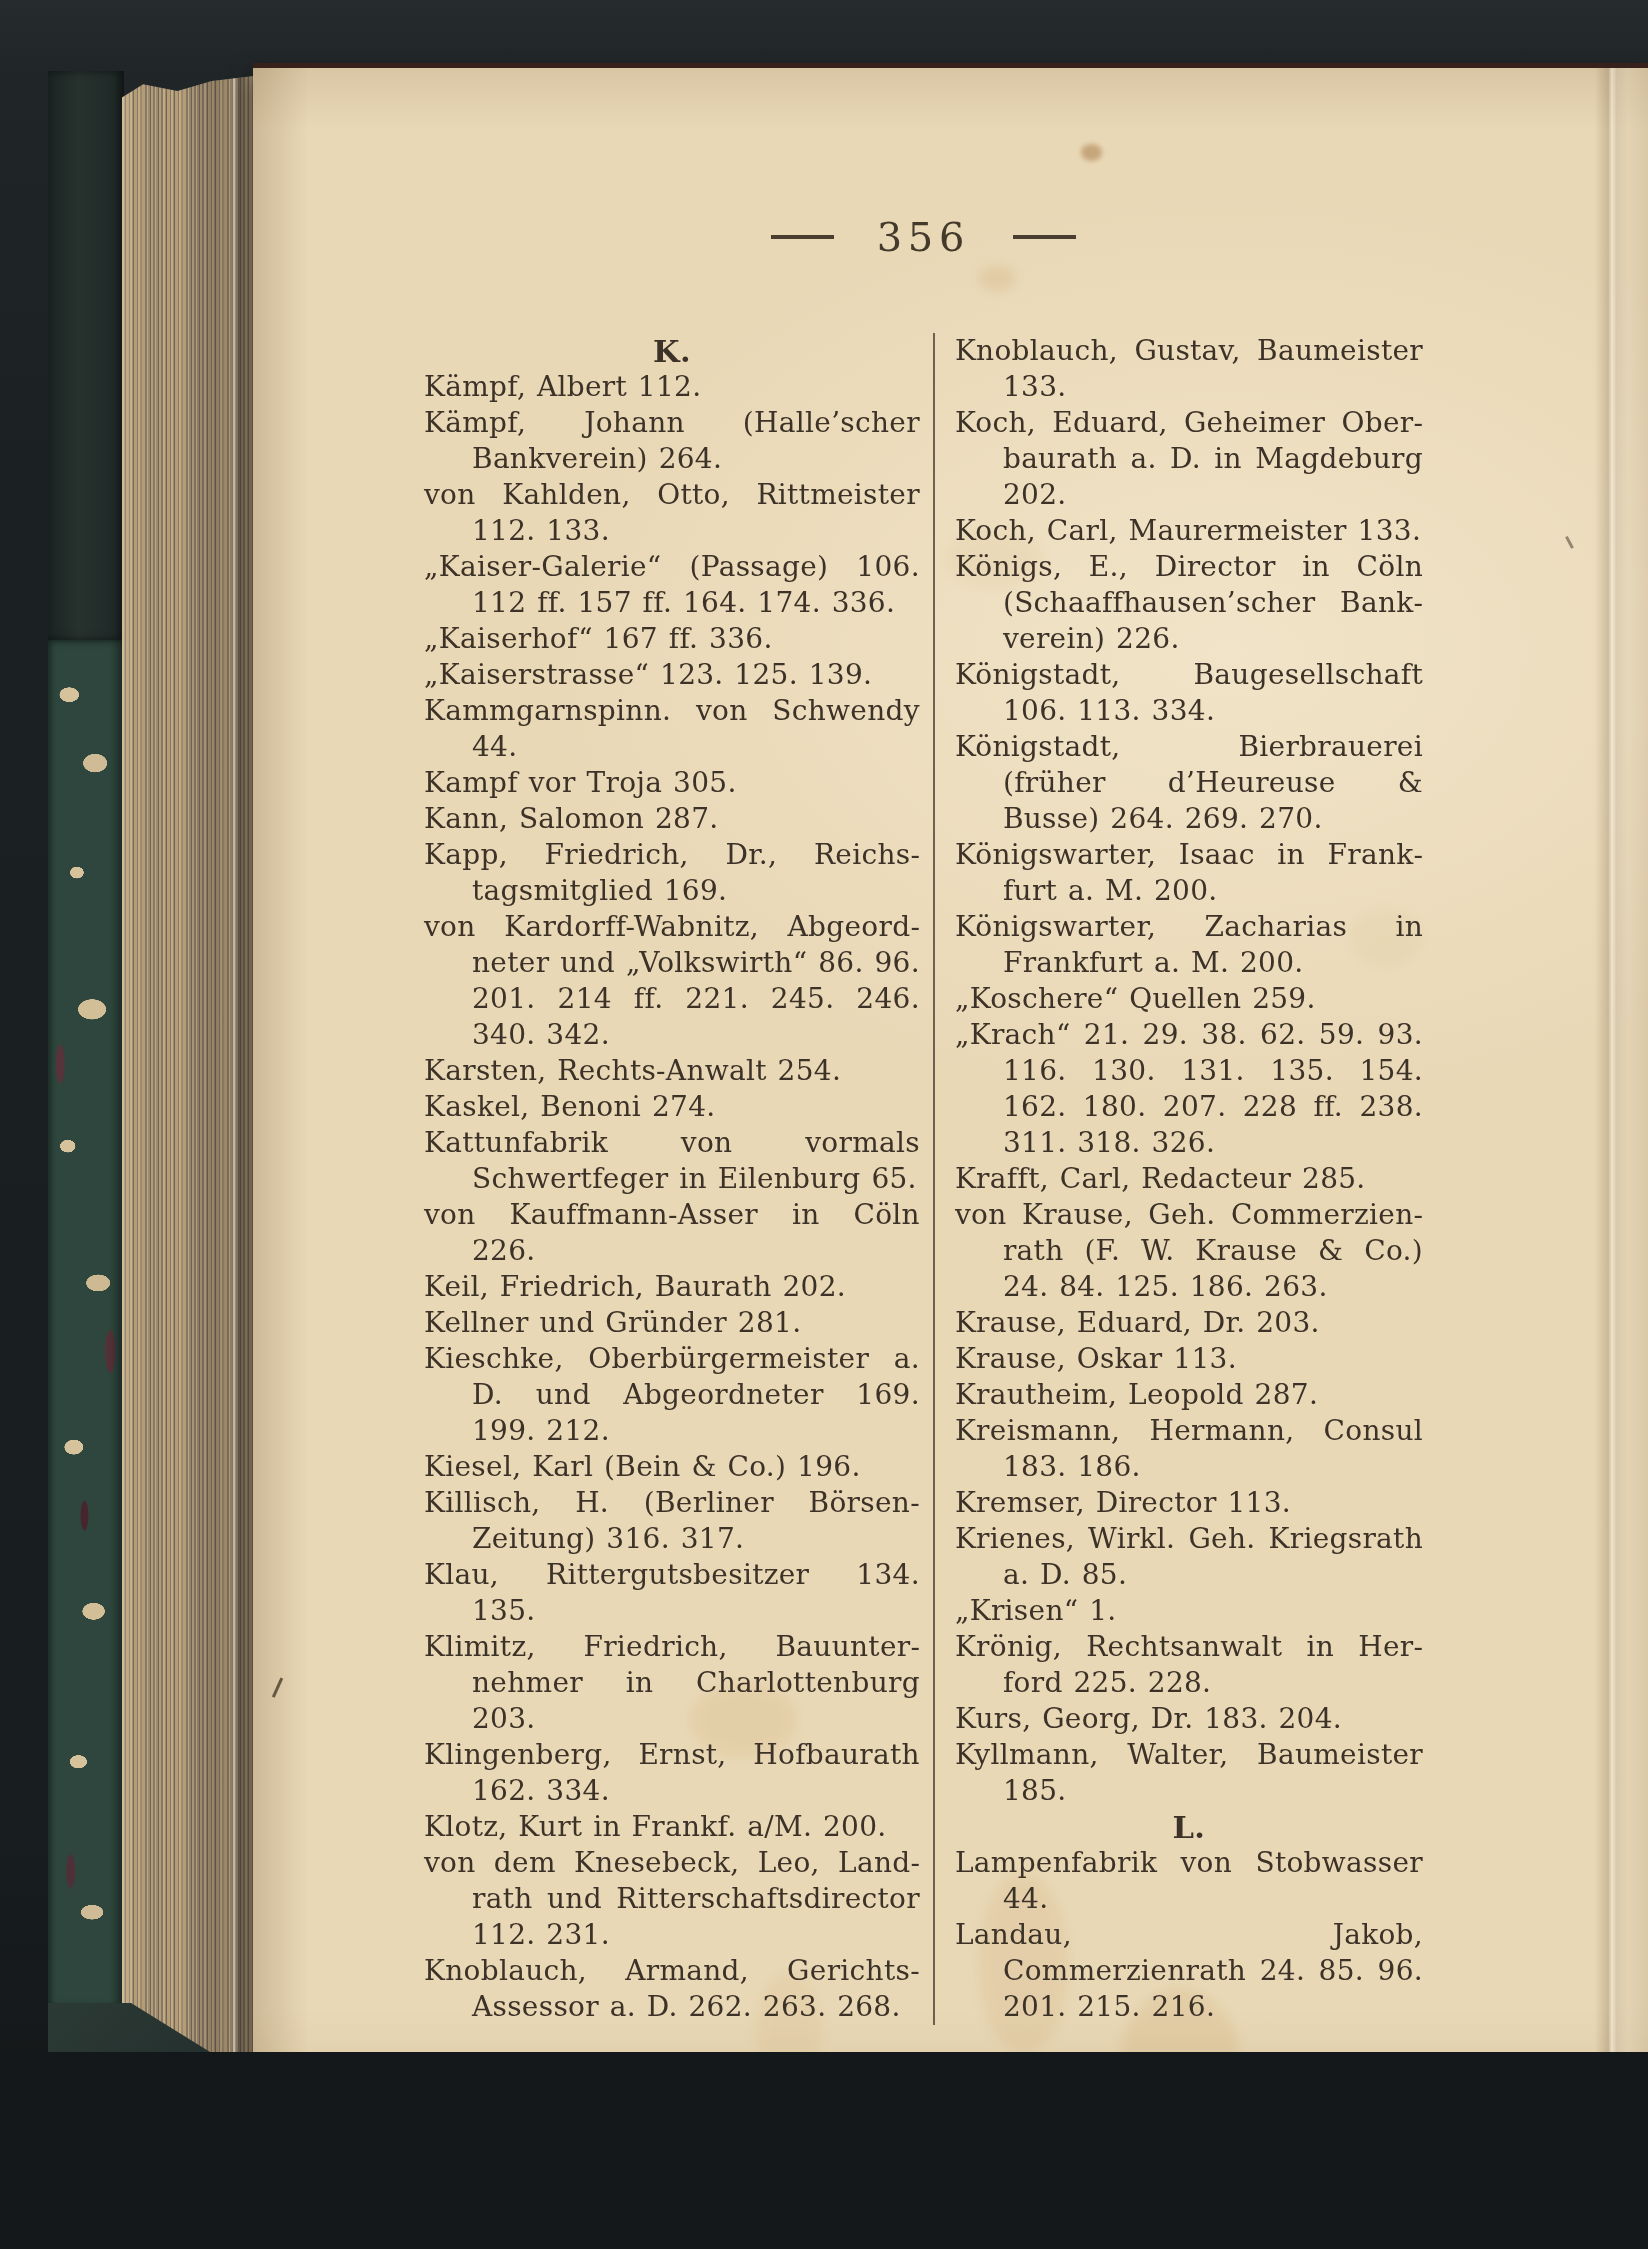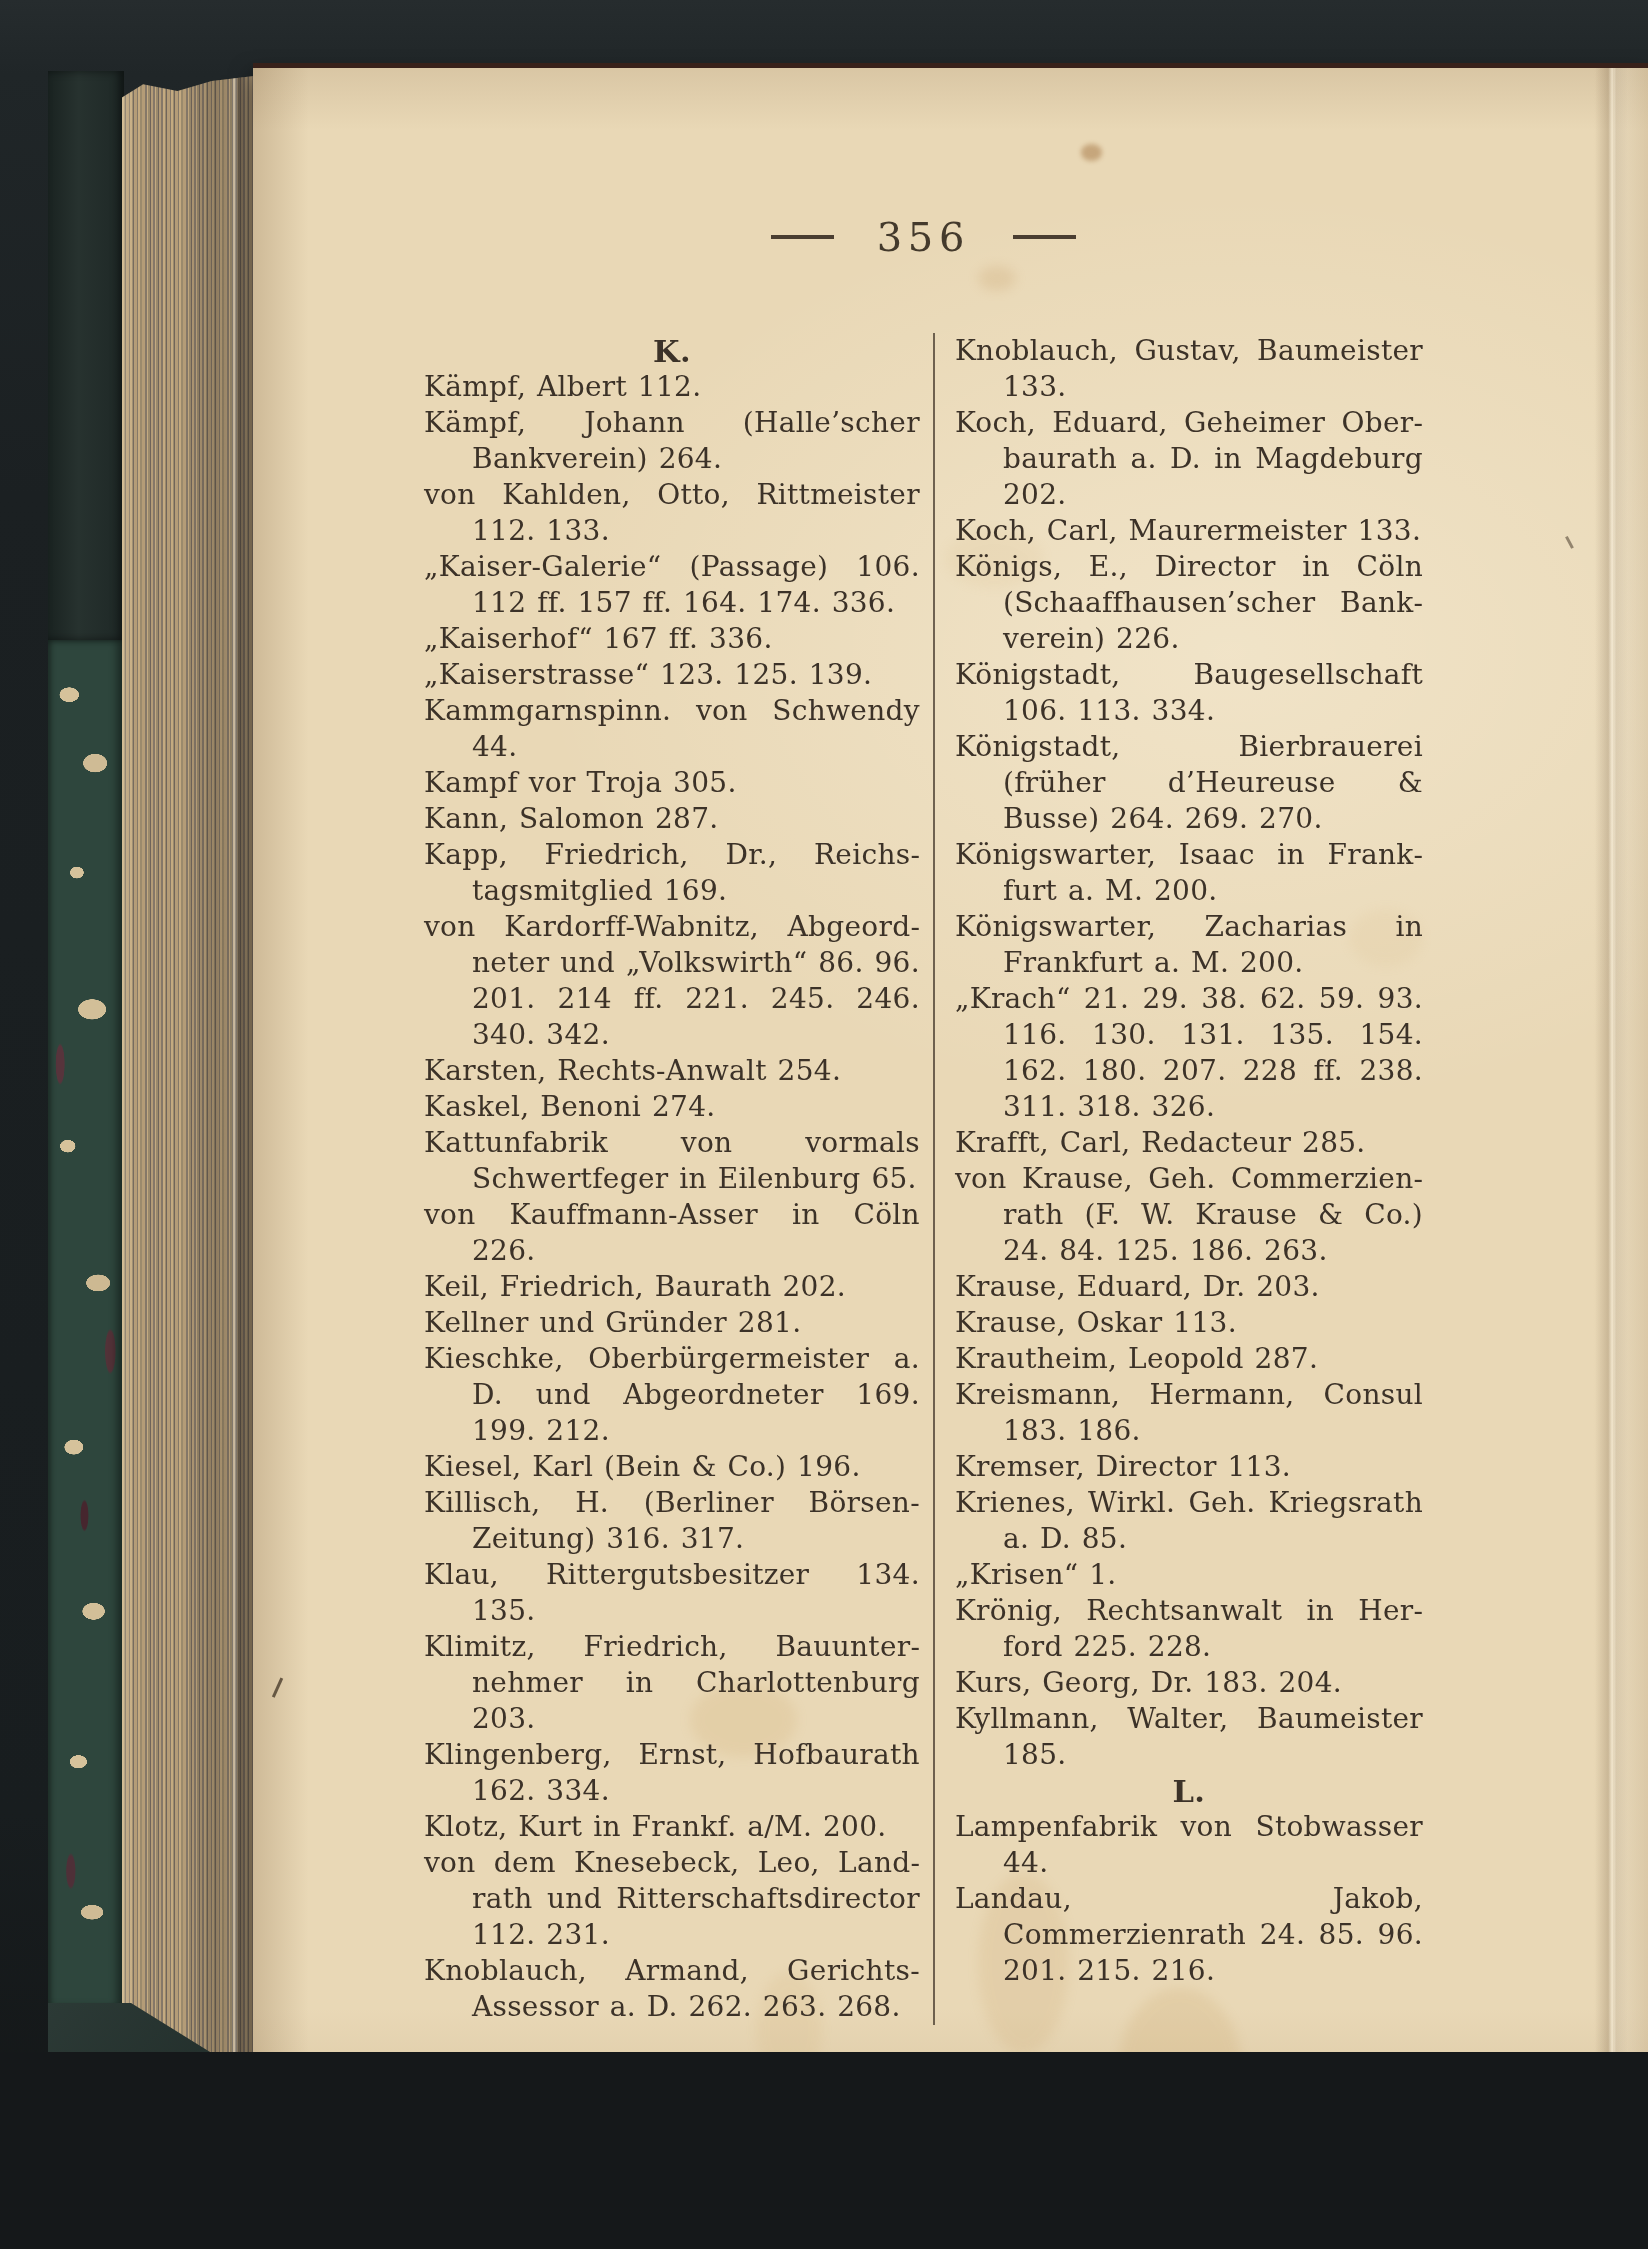--- a/index.html
+++ b/index.html
@@ -199,20 +199,21 @@
           </div>
         <div class="col col-right" id="col-right">
             <div class="entry">Knoblauch, Gustav, Baumeister 133.</div>
             <div class="entry">Koch, Eduard, Geheimer Ober­baurath a. D. in Magdeburg 202.</div>
             <div class="entry">Koch, Carl, Maurermeister 133.</div>
             <div class="entry">Königs, E., Director in Cöln (Schaaffhausen’scher Bank­verein) 226.</div>
             <div class="entry">Königstadt, Baugesellschaft 106. 113. 334.</div>
             <div class="entry">Königstadt, Bierbrauerei (früher d’Heureuse &amp; Busse) 264. 269. 270.</div>
             <div class="entry">Königswarter, Isaac in Frank­furt a. M. 200.</div>
             <div class="entry">Königswarter, Zacharias in Frankfurt a. M. 200.</div>
+            <div class="entry">„Koschere“ Quellen 259.</div>
             <div class="entry">„Krach“ 21. 29. 38. 62. 59. 93. 116. 130. 131. 135. 154. 162. 180. 207. 228 ff. 238. 311. 318. 326.</div>
             <div class="entry">Krafft, Carl, Redacteur 285.</div>
             <div class="entry">von Krause, Geh. Commerzien­rath (F. W. Krause &amp; Co.) 24. 84. 125. 186. 263.</div>
             <div class="entry">Krause, Eduard, Dr. 203.</div>
             <div class="entry">Krause, Oskar 113.</div>
             <div class="entry">Krautheim, Leopold 287.</div>
             <div class="entry">Kreismann, Hermann, Consul 183. 186.</div>
             <div class="entry">Kremser, Director 113.</div>
             <div class="entry">Krienes, Wirkl. Geh. Kriegs­rath a. D. 85.</div>
             <div class="entry">„Krisen“ 1.</div>

